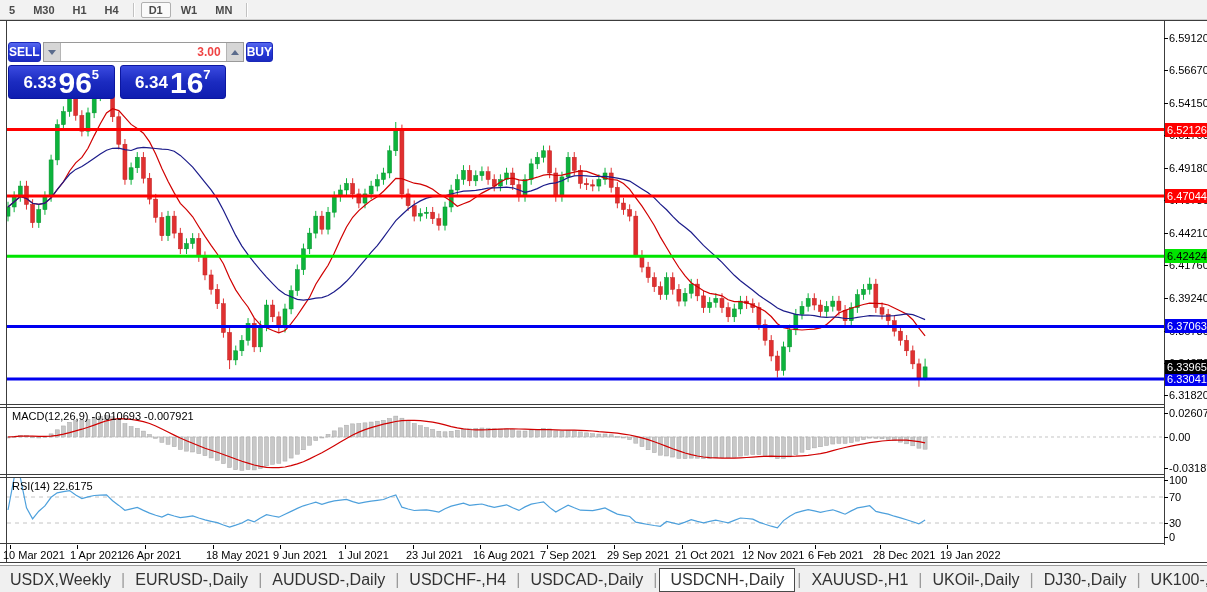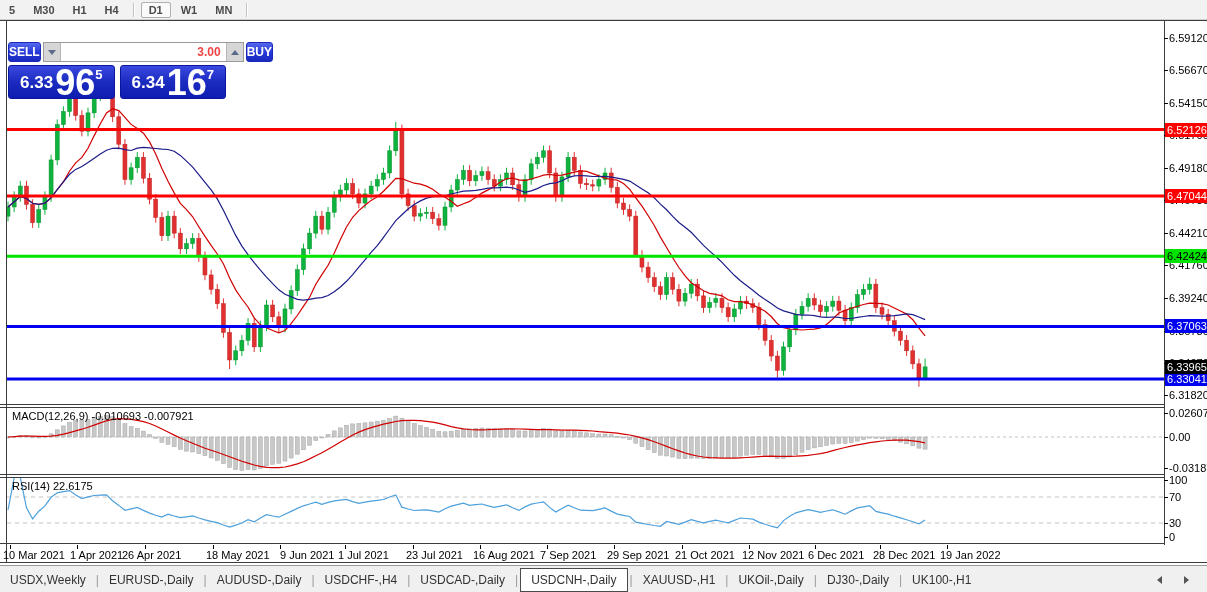--- a/index.html
+++ b/index.html
@@ -37,25 +37,25 @@
   .sbtn.first{border-right:1px solid #b5b5b5;}
   .sbtn.last{border-left:1px solid #b5b5b5;}
   .tri-dn{width:0;height:0;border-left:4px solid transparent;border-right:4px solid transparent;border-top:5px solid #5a6b8c;}
   .tri-up{width:0;height:0;border-left:4px solid transparent;border-right:4px solid transparent;border-bottom:5px solid #5a6b8c;}
   .vol{flex:1;border:none;outline:none;font-size:12px;font-weight:bold;color:#ef4444;text-align:right;
        padding:0 5px 0 0;font-family:"Liberation Sans",sans-serif;min-width:20px;}
   #tpanel .row2{display:flex;margin-top:3px;height:34px;gap:5px;}
   .pricebox{flex:1;background:linear-gradient(#3a4ae0,#1b2bc0 50%,#0f1db0);border:1px solid #0c17a0;
             border-radius:3px;color:#fff;display:flex;align-items:flex-end;justify-content:center;cursor:pointer;}
   .pricebox .small{font-size:17px;font-weight:bold;margin:0 2px 5px 0;}
-  .pricebox .big{font-size:36px;font-weight:bold;line-height:30px;}
+  .pricebox .big{font-size:30px;font-weight:bold;line-height:30px;}
   .pricebox .sup{font-size:13px;font-weight:bold;align-self:flex-start;margin-top:1px;}
   
   #tabbar{position:absolute;left:0;top:565px;width:1207px;height:27px;background:#f0f0f0;
-          border-top:1px solid #9a9a9a;display:flex;align-items:center;font-size:12px;color:#333;}
+          border-top:1px solid #9a9a9a;display:flex;align-items:center;font-size:16px;color:#333;}
   #tabs{display:flex;align-items:center;height:100%;}
   .tab{padding:0 10px;cursor:pointer;white-space:nowrap;line-height:24px;}
   .tab.active{background:#fff;border:1px solid #4a4a4a;line-height:22px;margin:0 2px;}
   .tabsep{color:#9a9a9a;}
   #tabarrows{margin-left:auto;display:flex;gap:22px;padding-right:18px;}
   .arr-l{width:0;height:0;border-top:4px solid transparent;border-bottom:4px solid transparent;border-right:5px solid #555;cursor:pointer;}
   .arr-r{width:0;height:0;border-top:4px solid transparent;border-bottom:4px solid transparent;border-left:5px solid #555;cursor:pointer;}
 </style>
 </head>
 <body>
@@ -628,37 +628,37 @@
       <div class="pbadge" style="top: 366.937px; background: rgb(0, 0, 0); color: rgb(255, 255, 255);">6.33965</div>
       <div class="dtick" style="left: 10px;"></div>
       <div class="dlabel" style="left: 3px;">10 Mar 2021</div>
       <div class="dtick" style="left: 77px;"></div>
       <div class="dlabel" style="left: 70px;">1 Apr 2021</div>
       <div class="dtick" style="left: 145px;"></div>
       <div class="dlabel" style="left: 122px;">26 Apr 2021</div>
       <div class="dtick" style="left: 213px;"></div>
       <div class="dlabel" style="left: 206px;">18 May 2021</div>
       <div class="dtick" style="left: 280px;"></div>
-      <div class="dlabel" style="left: 273px; margin-left: 7px;">9 Jun 2021</div>
+      <div class="dlabel" style="left: 273px;">9 Jun 2021</div>
       <div class="dtick" style="left: 345px;"></div>
       <div class="dlabel" style="left: 338px;">1 Jul 2021</div>
       <div class="dtick" style="left: 413px;"></div>
       <div class="dlabel" style="left: 406px;">23 Jul 2021</div>
       <div class="dtick" style="left: 480px;"></div>
       <div class="dlabel" style="left: 473px;">16 Aug 2021</div>
       <div class="dtick" style="left: 547px;"></div>
       <div class="dlabel" style="left: 540px;">7 Sep 2021</div>
       <div class="dtick" style="left: 614px;"></div>
       <div class="dlabel" style="left: 607px;">29 Sep 2021</div>
       <div class="dtick" style="left: 682px;"></div>
       <div class="dlabel" style="left: 675px;">21 Oct 2021</div>
       <div class="dtick" style="left: 749px;"></div>
       <div class="dlabel" style="left: 742px;">12 Nov 2021</div>
       <div class="dtick" style="left: 815px;"></div>
-      <div class="dlabel" style="left: 808px;">6 Dec 2021</div>
+      <div class="dlabel" style="left: 808px;">6 Feb 2021</div>
       <div class="dtick" style="left: 880px;"></div>
       <div class="dlabel" style="left: 873px;">28 Dec 2021</div>
       <div class="dtick" style="left: 947px;"></div>
       <div class="dlabel" style="left: 940px;">19 Jan 2022</div>
     </div>
 
   <div id="tabbar">
     <div id="tabs">
         <div class="tab">USDX,Weekly</div>
         <div class="tabsep">|</div>

